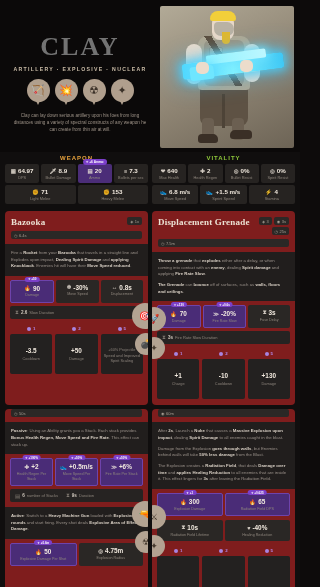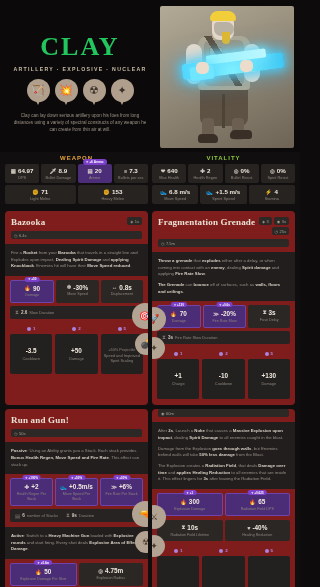--- a/index.html
+++ b/index.html
@@ -15,21 +15,21 @@
   .hero-header {
     display: flex; height: 152px; background: #0b0909;
     padding: 6px 6px 4px 6px; gap: 6px;
   }
   .hero-left {
     flex: 1; display: flex; flex-direction: column;
     align-items: center; justify-content: flex-start; padding-top: 28px;
   }
   .hero-name {
     font-family: "Liberation Serif", serif;
-    font-size: 26px; letter-spacing: 2px; color: #22c55e;
+    font-size: 26px; letter-spacing: 2px; color: #737373;
     font-weight: 700; line-height: 1;
   }
   .hero-tags {
     margin-top: 6px; font-size: 5.2px; letter-spacing: 1.3px;
     color: #cbbda8; font-weight: 700;
   }
   .hero-icons { display: flex; gap: 5px; margin-top: 7px; }
   .hero-icon {
     width: 23px; height: 23px; border-radius: 50%;
     background: #b09f8d; position: relative;
@@ -378,21 +378,21 @@
         <div class="upg-lbl">+60% Projectile Speed and Improved Spirit Scaling</div>
       </div>
     </div>
         </div>
      <div class="ab-orb orb-a">🎯</div>
         <div class="ab-orb orb-b">💣</div>
 
     </div>
       <div class="ability">
         <div class="ab-head">
-       <div class="ab-name">Fragmentation Grenade</div>
+       <div class="ab-name">Displacement Grenade</div>
        <div class="ab-chips">
     <div class="chip-row">
               <span class="chip"><span>◈</span>3</span>
               <span class="chip"><span>◉</span>3s</span>
             </div>
     <div class="chip-row">
               <span class="chip"><span>◷</span>25s</span>
             </div>
   </div>
      </div>
@@ -450,27 +450,20 @@
         <div class="upg-lbl">Damage</div>
       </div>
     </div>
         </div>
 
      <div class="ab-orb orb-l1">🚀</div>
         <div class="ab-orb orb-l2">✦</div>
 
     </div>
       <div class="ability">
-        <div class="ab-head">
-       <div class="ab-name">Run and Gun!</div>
-       <div class="ab-chips">
-    
-    
-  </div>
-     </div>
      <div class="ab-sub">
        <span class="chip"><span>◷</span>50s</span>
      </div>
      <div class="ab-desc">
        <p><b>Passive</b>: Using an Ability grants you a Stack. Each stack provides <b>Bonus Health Regen, Move Speed and Fire Rate</b>. This effect can stack up.</p>
      </div>
      <div class="prop-row">
     <div class="prop up">
       <span class="prop-badge">✦ +100%</span>
       <div class="prop-val"><span class="stat-ico">✚</span>+2</div>

